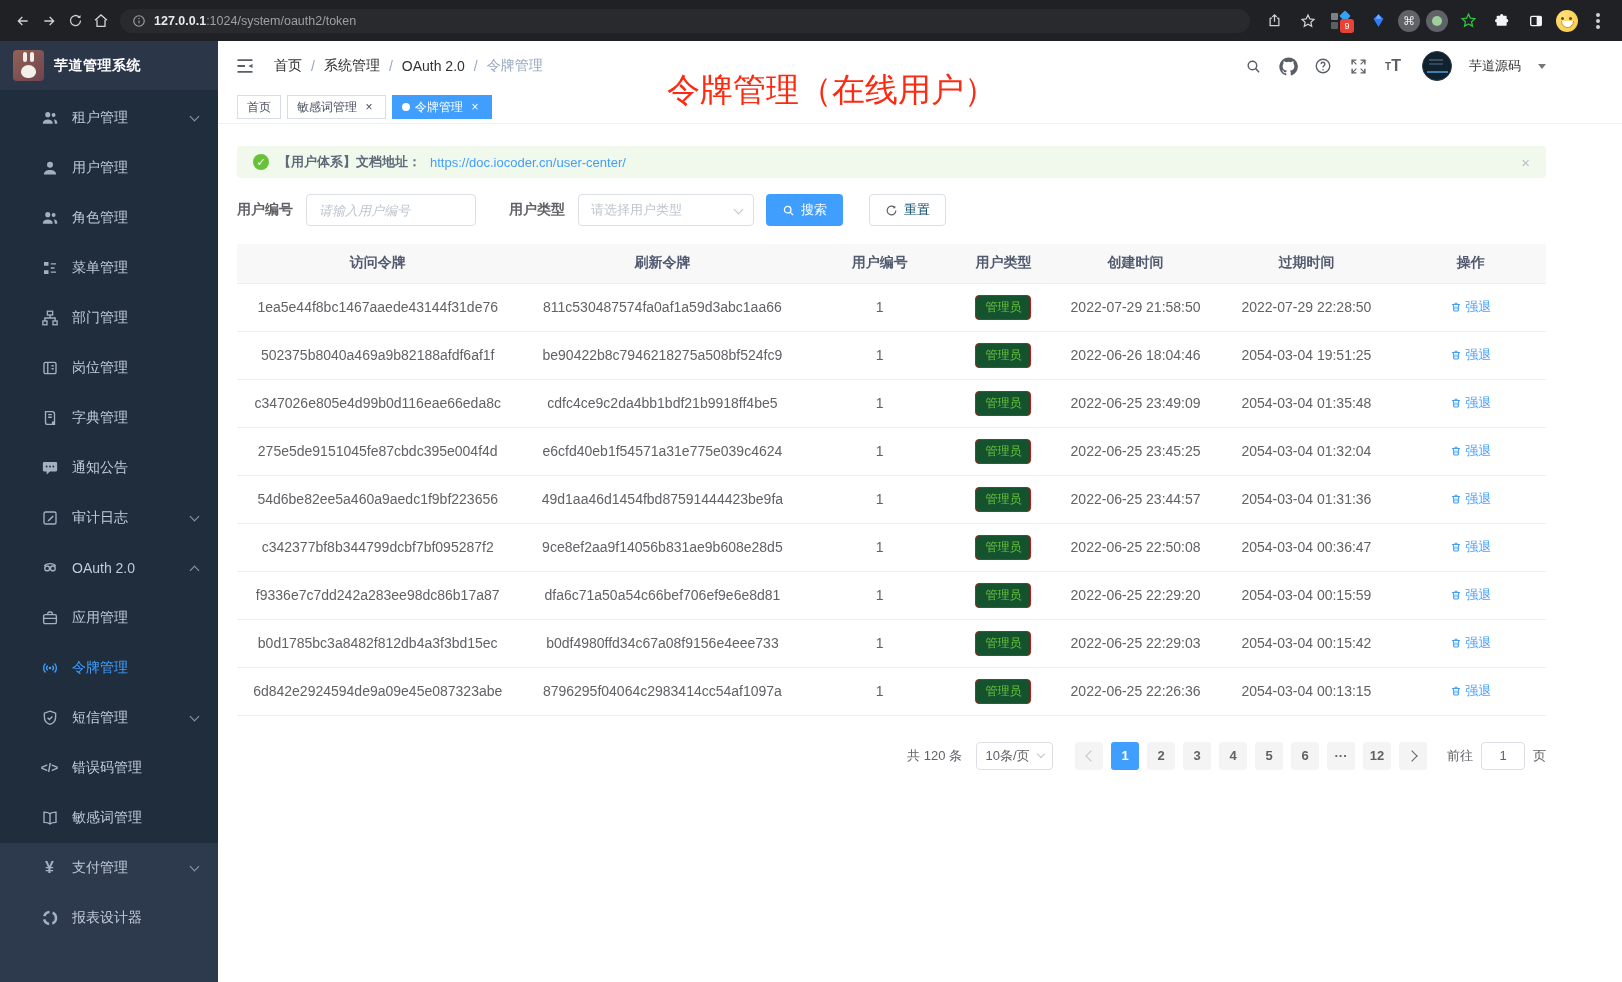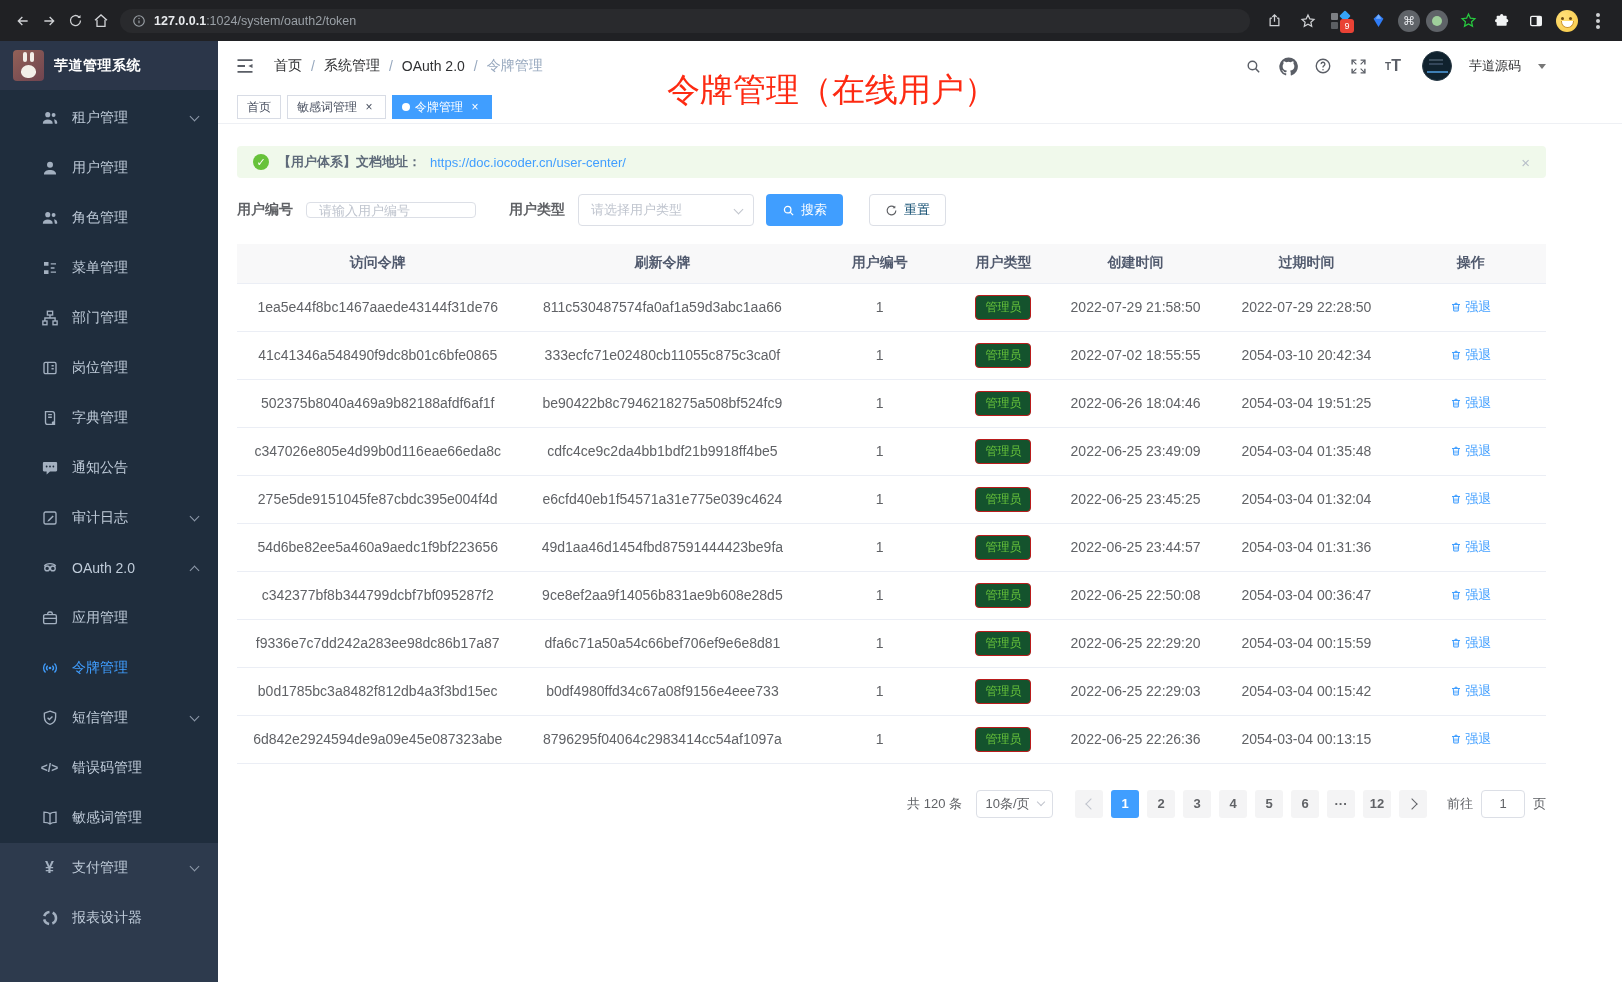--- a/index.html
+++ b/index.html
@@ -88,22 +88,22 @@
   .alert-check { width:16px; height:16px; border-radius:50%; background:#67c23a; color:#fff; font-size:11px; display:flex; align-items:center; justify-content:center; flex:0 0 auto; }
   .alert-check::after { content:"✓"; }
   .alert-text { font-size:13px; color:#5f6b7a; font-weight:bold; }
   .alert-link { font-size:13px; color:#409eff; text-decoration:none; font-weight:normal; }
   .alert-close { margin-left:auto; color:#b8bfc9; font-size:15px; cursor:pointer; }
   .alert-close::after { content:"×"; }
 
   
   .filters { display:flex; align-items:center; margin-bottom:18px; }
   .f-label { font-size:14px; font-weight:bold; color:#606266; margin-right:13px; }
-  .f-input { width:170px; height:16px; border:1px solid #dcdfe6; border-radius:4px; padding:0 12px; font-size:13px; color:#606266;
-    font-family:inherit; outline:none; }
+  .f-input { width:170px; height:32px; border:1px solid #dcdfe6; border-radius:4px; padding:0 12px; font-size:13px; color:#606266;
+    font-family:inherit; outline:none;font-style:italic; }
   .f-input::placeholder { color:#bfc4ce; }
   .f-label2 { margin-left:33px; }
   .f-select { width:176px; height:32px; border:1px solid #dcdfe6; border-radius:4px; padding:0 26px 0 12px; font-size:13px;
     color:#bfc4ce; display:flex; align-items:center; position:relative; cursor:pointer; }
   .f-select .chevs { position:absolute; right:11px; top:11px; width:7px; height:7px; border-right:1.4px solid #c0c4cc; border-bottom:1.4px solid #c0c4cc; transform:rotate(45deg); }
   .btn { height:32px; border-radius:4px; font-size:13px; display:inline-flex; align-items:center; gap:6px; padding:0 15px; cursor:pointer; border:1px solid transparent; font-family:inherit; }
   .btn-primary { background:#409eff; color:#fff; margin-left:12px; }
   .btn-plain { background:#fff; border-color:#dcdfe6; color:#0c4a6e; margin-left:26px; }
 
   
@@ -519,34 +519,20 @@
               <td>2022-07-29 21:58:50</td>
               <td>2022-07-29 22:28:50</td>
               <td><a class="act-link" href="#">
                   <svg width="12" height="12" viewBox="0 0 24 24" fill="none" stroke="#409eff" stroke-width="2">
                     <path d="M4 7h16M10 7V4.5h4V7M6.5 7l1 13h9l1-13M10 11v6M14 11v6"></path>
                   </svg>
                   <span>强退</span>
                 </a></td>
             </tr>
             <tr>
-              <td>41c41346a548490f9dc8b01c6bfe0865</td>
-              <td>333ecfc71e02480cb11055c875c3ca0f</td>
-              <td>1</td>
-              <td><span class="badge">管理员</span></td>
-              <td>2022-07-02 18:55:55</td>
-              <td>2054-03-10 20:42:34</td>
-              <td><a class="act-link" href="#">
-                  <svg width="12" height="12" viewBox="0 0 24 24" fill="none" stroke="#409eff" stroke-width="2">
-                    <path d="M4 7h16M10 7V4.5h4V7M6.5 7l1 13h9l1-13M10 11v6M14 11v6"></path>
-                  </svg>
-                  <span>强退</span>
-                </a></td>
-            </tr>
-            <tr>
               <td>502375b8040a469a9b82188afdf6af1f</td>
               <td>be90422b8c7946218275a508bf524fc9</td>
               <td>1</td>
               <td><span class="badge">管理员</span></td>
               <td>2022-06-26 18:04:46</td>
               <td>2054-03-04 19:51:25</td>
               <td><a class="act-link" href="#">
                   <svg width="12" height="12" viewBox="0 0 24 24" fill="none" stroke="#409eff" stroke-width="2">
                     <path d="M4 7h16M10 7V4.5h4V7M6.5 7l1 13h9l1-13M10 11v6M14 11v6"></path>
                   </svg>

